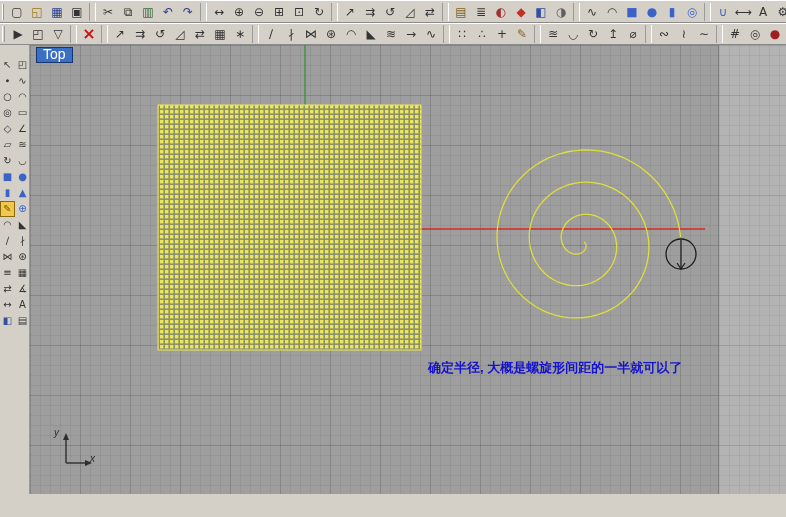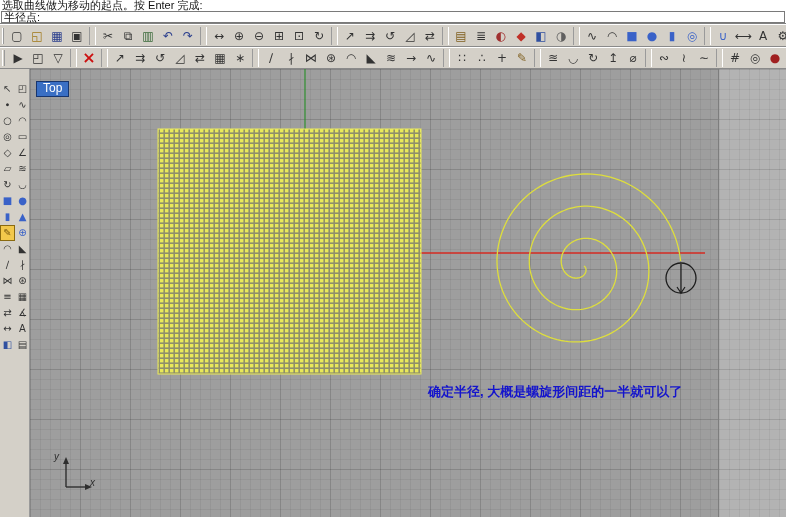--- a/index.html
+++ b/index.html
@@ -34,47 +34,41 @@
   .sb-btn.active { background:#f2c84b; border:1px solid #8a6a10; }
 
   .viewport { position:relative; width:688px; height:449px; background-color:#9e9e9e;
     background-image:
       repeating-linear-gradient(to right, rgba(0,0,0,0.10) 0 1px, transparent 1px 50px),
       repeating-linear-gradient(to bottom, rgba(0,0,0,0.10) 0 1px, transparent 1px 50px),
       repeating-linear-gradient(to right, rgba(0,0,0,0.055) 0 1px, transparent 1px 10px),
       repeating-linear-gradient(to bottom, rgba(0,0,0,0.055) 0 1px, transparent 1px 10px);
   }
   .viewport svg.scene { position:absolute; left:0; top:0; width:688px; height:449px; }
-  .viewport-label { position:absolute; left:6px; top:12px; color:#fff; font-size:12px; line-height:13px;
+  .viewport-label { position:absolute; left:6px; top:2px; color:#fff; font-size:14px; line-height:13px;
     padding:0 6px 1px; border:1px solid #17356e; z-index:3; }
   .annotation { position:absolute; left:398px; top:314px; font-size:13px; font-weight:bold;
     white-space:nowrap; z-index:3; }
   .axis-indicator { position:absolute; left:22px; top:382px; width:60px; height:42px; z-index:3; }
   .axis-indicator .lbl { position:absolute; font-size:10px; color:#2e2e2e; font-style:italic; }
   .axis-indicator .lbl-y { left:2px; top:0; }
   .axis-indicator .lbl-x { left:38px; top:26px; }
 
   .right-strip { flex:1; background-color:#b3b3b3; border-left:1px solid #7d7d7d;
     background-image:
       repeating-linear-gradient(to bottom, rgba(0,0,0,0.08) 0 1px, transparent 1px 50px),
       repeating-linear-gradient(to right, rgba(0,0,0,0.05) 0 1px, transparent 1px 10px),
       repeating-linear-gradient(to bottom, rgba(0,0,0,0.05) 0 1px, transparent 1px 10px);
   }
 </style>
 </head>
 <body>
 
 <div class="app">
 
-  <div class="command-area">
-    <div class="command-history">选取曲线做为移动的起点。按 Enter 完成:</div>
-    <div class="command-prompt">
-      <span>半径点:</span>
-    </div>
-  </div>
 
   <div class="toolbar" id="toolbar1">
       <span class="tb-grip"></span>
       <button class="tb-btn">▢</button>
       <button class="tb-btn" style="color: rgb(160, 120, 24);">◱</button>
       <button class="tb-btn" style="color: rgb(40, 60, 140);">▦</button>
       <button class="tb-btn">▣</button>
       <span class="tb-sep"></span>
       <button class="tb-btn">✂</button>
       <button class="tb-btn">⧉</button>

